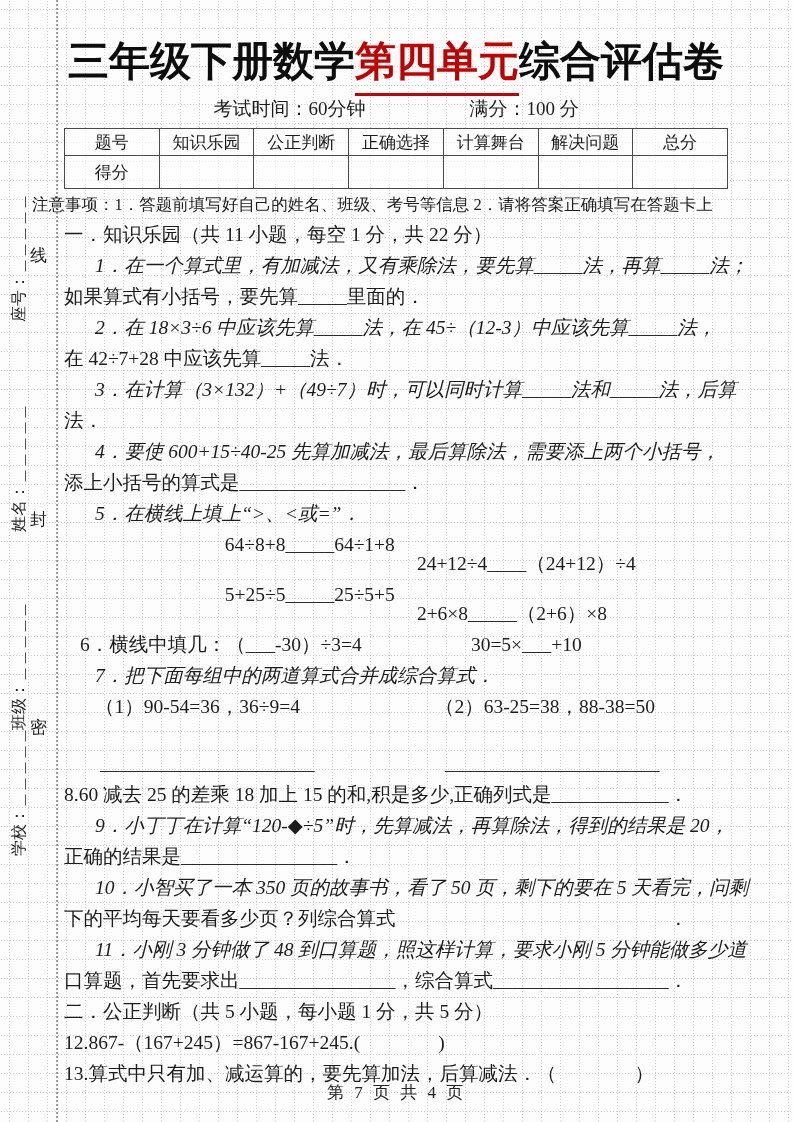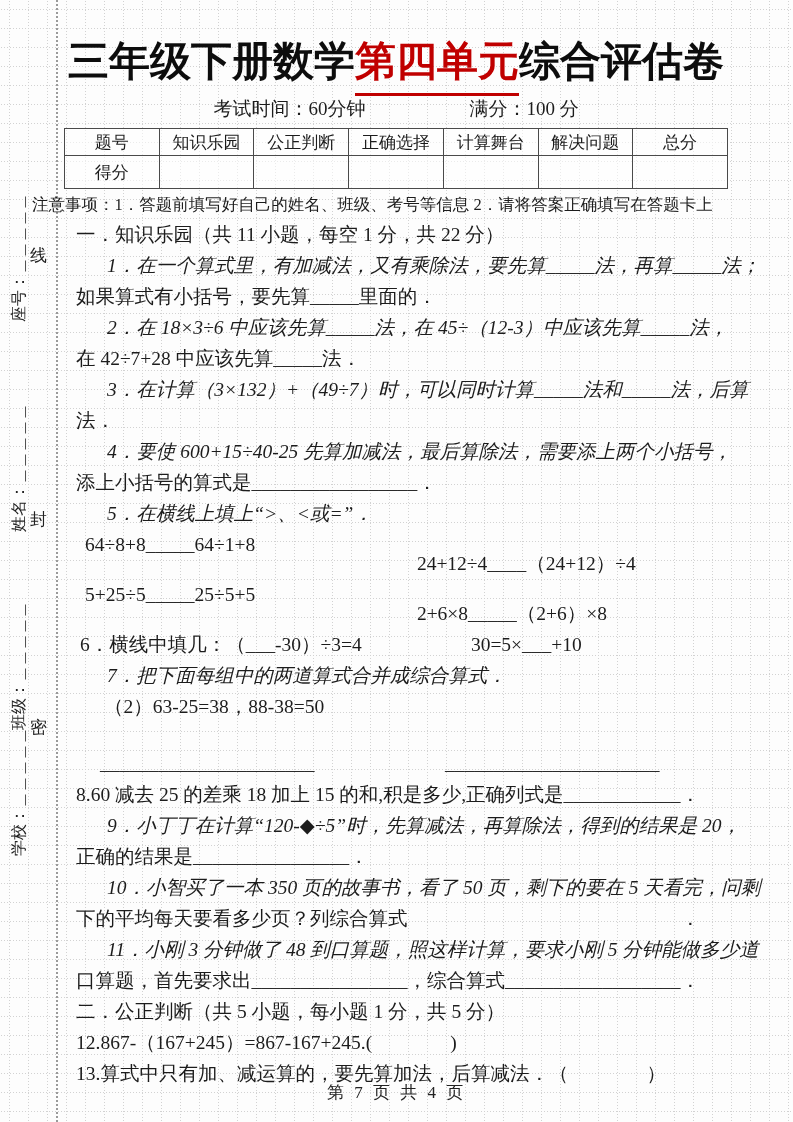--- a/index.html
+++ b/index.html
@@ -55,26 +55,26 @@
   .notice {
     margin-left: -32px; width: 730px; margin-top: 5px;
     font-size: 16.5px; white-space: nowrap; font-family: Liberation Serif, serif;
   }
 
   
   .content {
     position: absolute; left: 64px; top: 219px; width: 704px;
     font-size: 19.5px; line-height: 31px;
   }
-  .ln { white-space: nowrap; margin-left: 12px; }
+  .ln { white-space: nowrap; }
   .ind { padding-left: 31px; font-style: italic; }
   .row { display: flex; }
   .row .lcol { width: 47%; white-space: nowrap; }
   .row .rcol { width: 53%; white-space: nowrap; }
-  .r5 .lcol { padding-left: 21px; }  .r5 .rcol { padding-left: 22px; margin-top: 19px; }
+  .r5 .lcol { padding-left: 21px; text-align: right; }  .r5 .rcol { padding-left: 22px; margin-top: 19px; }
   .r6 .lcol { padding-left: 16px; }  .r6 .rcol { padding-left: 76px; }
   .r7 .lcol { padding-left: 31px; }  .r7 .rcol { padding-left: 40px; }
   .rblank { margin-top: 26px; }
   .rblank .lcol { padding-left: 36px; }
   .rblank .rcol { padding-left: 50px; }
 
   .footer {
     position: absolute; left: 0; right: 0; bottom: 18px;
     text-align: center; font-size: 17px; letter-spacing: 3px; color: #222;
   }
@@ -142,20 +142,21 @@
     <div class="row r5">
       <span class="lcol">5+25÷5_____25÷5+5</span>
       <span class="rcol">2+6×8_____（2+6）×8</span>
     </div>
     <div class="row r6">
       <span class="lcol">6．横线中填几：（___-30）÷3=4</span>
       <span class="rcol">30=5×___+10</span>
     </div>
     <div class="ln ind">7．把下面每组中的两道算式合并成综合算式．</div>
     <div class="row r7">
+      <span class="lcol">（1）90-54=36，36÷9=4</span>
       <span class="rcol">（2）63-25=38，88-38=50</span>
     </div>
     <div class="row rblank">
       <span class="lcol">______________________</span>
       <span class="rcol">______________________</span>
     </div>
     <div class="ln">8.60 减去 25 的差乘 18 加上 15 的和,积是多少,正确列式是____________．</div>
     <div class="ln ind">9．小丁丁在计算“120-◆÷5”时，先算减法，再算除法，得到的结果是 20，</div>
     <div class="ln">正确的结果是________________．</div>
     <div class="ln ind">10．小智买了一本 350 页的故事书，看了 50 页，剩下的要在 5 天看完，问剩</div>

